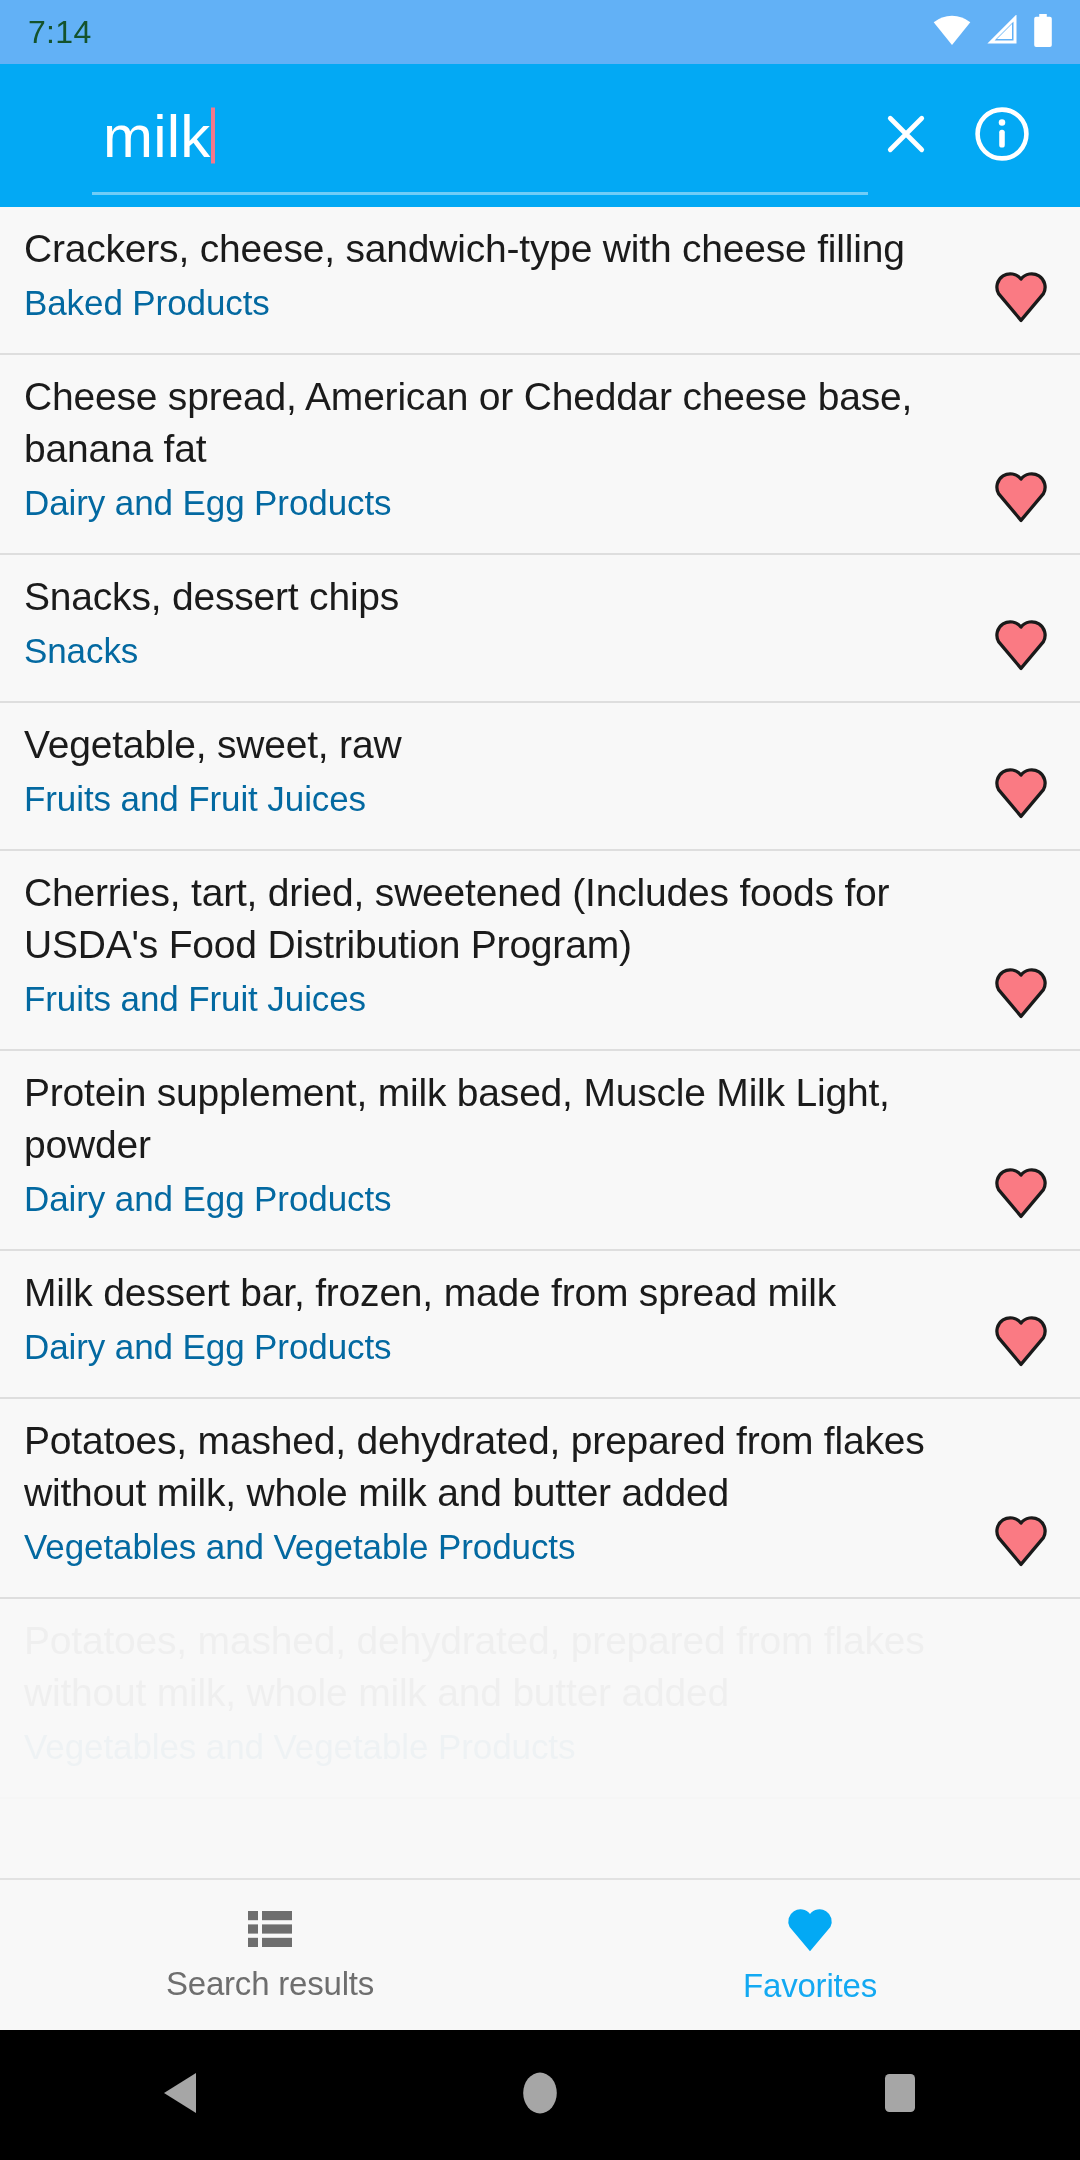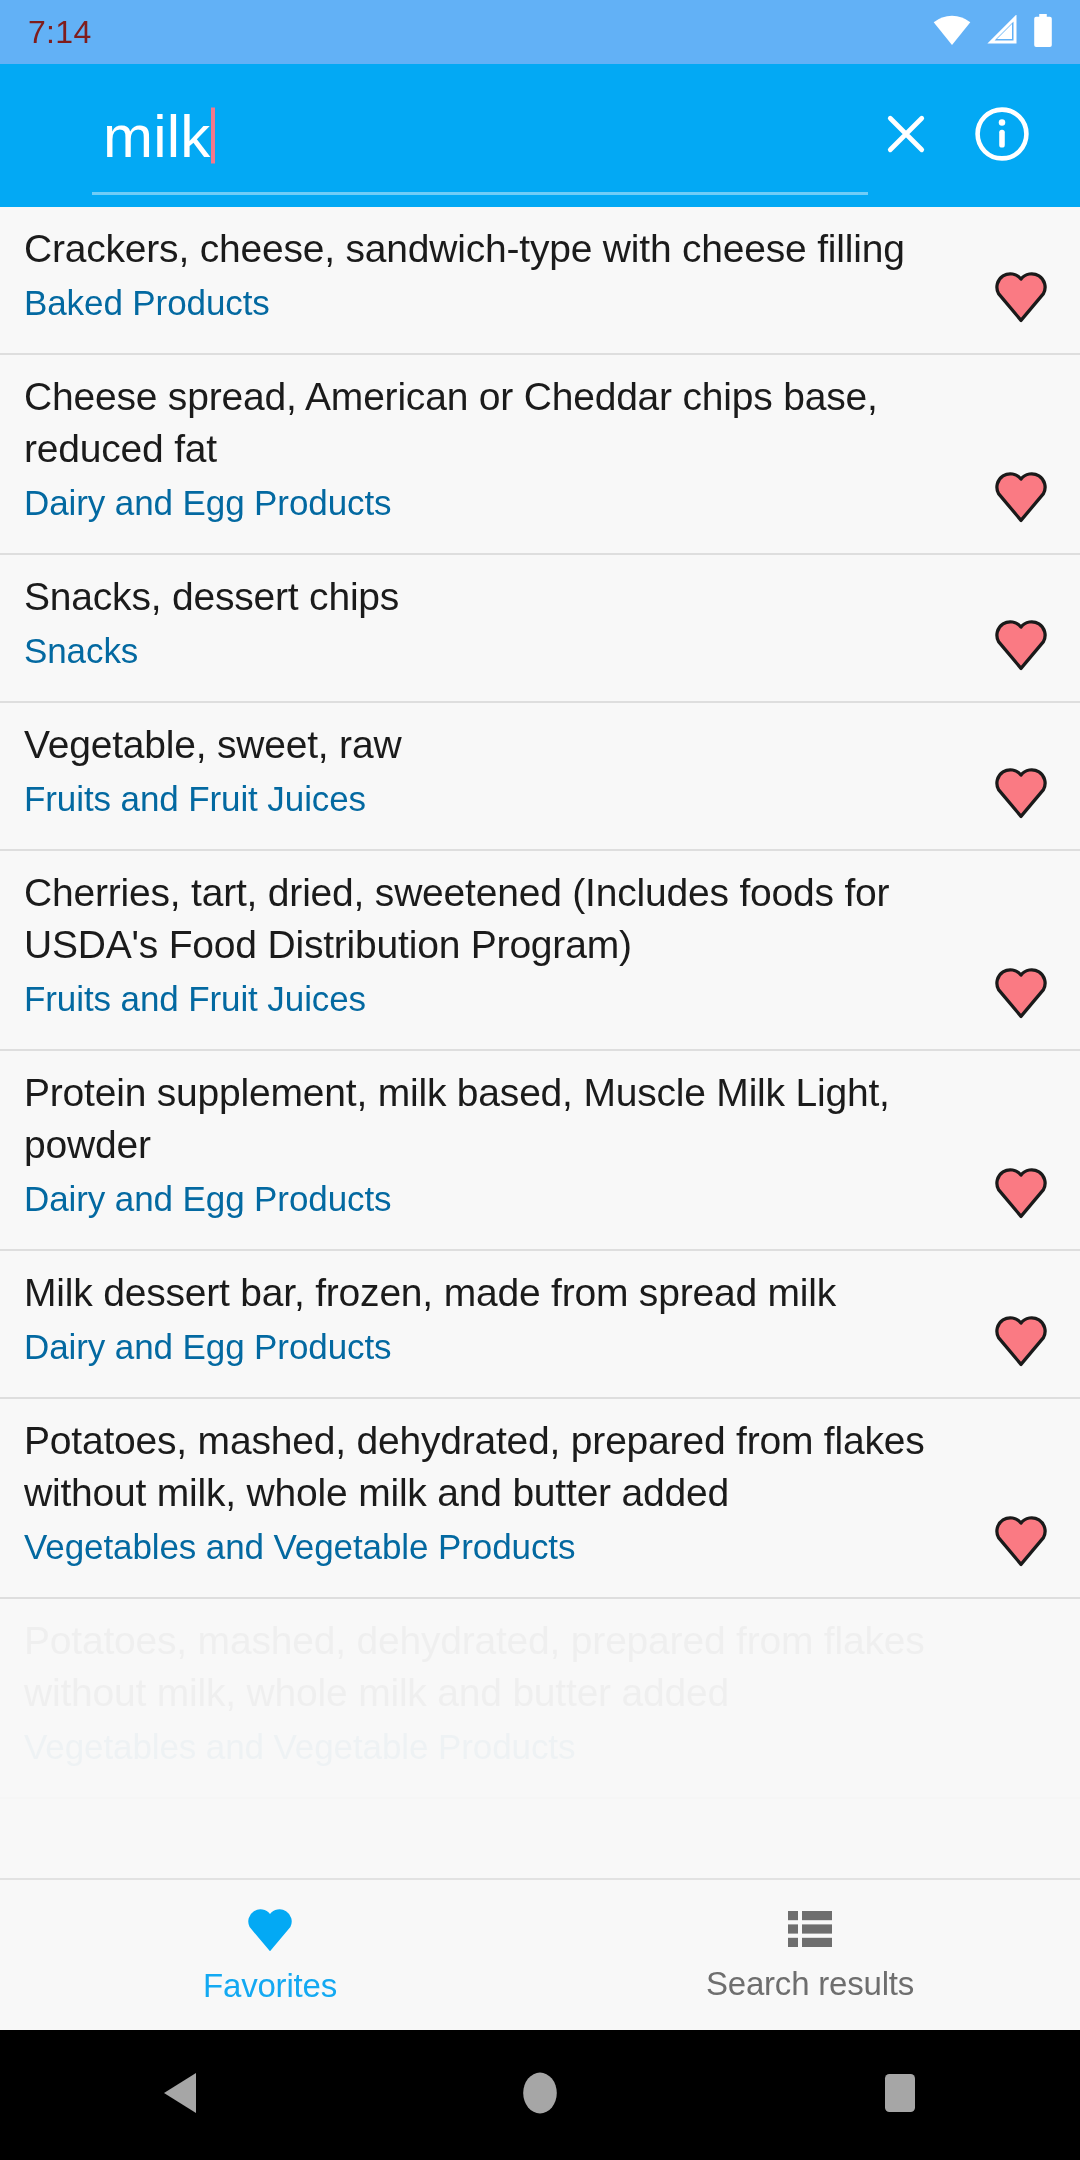--- a/index.html
+++ b/index.html
@@ -10,21 +10,21 @@
     overflow:hidden;
   }
   #screen { position:relative; width:1080px; height:2160px; background:#F8F8F8; }
 
   
   .statusbar {
     height:64px; background:#62B1F6;
     display:flex; align-items:center; justify-content:space-between;
     padding:0 26px 0 28px;
   }
-  .clock { color:#7f1d1d; font-size:32px; letter-spacing:.3px; }
+  .clock { color:#14532d; font-size:32px; letter-spacing:.3px; }
   .sysicons { display:flex; align-items:center; gap:14px; }
 
   
   .appbar {
     height:143px; background:#03A9F4; position:relative;
     display:flex; align-items:center; padding:0 30px 0 0;
   }
   .searchwrap { flex:1; position:relative; height:100%; }
   .searchtext {
     position:absolute; left:103px; top:50%; transform:translateY(-50%);
@@ -146,21 +146,21 @@
           <div class="row-sub">Baked Products</div>
         </div>
         <div class="heart-cell">
           <span><svg width="58" height="54" viewBox="0 0 24 22">
               <path d="M12 21.1 2.7 10.0A5.55 5.55 0 0 1 12 4.0 5.55 5.55 0 0 1 21.3 10.0Z" fill="#FA7A83" stroke="#1A1A1A" stroke-width="1.35" stroke-linejoin="round"></path>
             </svg></span>
         </div>
       </div>
       <div class="row">
         <div class="row-texts">
-          <div class="row-title">Cheese spread, American or Cheddar chips base, reduced fat</div>
+          <div class="row-title">Cheese spread, American or Cheddar cheese base, banana fat</div>
           <div class="row-sub">Dairy and Egg Products</div>
         </div>
         <div class="heart-cell">
           <span><svg width="58" height="54" viewBox="0 0 24 22">
               <path d="M12 21.1 2.7 10.0A5.55 5.55 0 0 1 12 4.0 5.55 5.55 0 0 1 21.3 10.0Z" fill="#FA7A83" stroke="#1A1A1A" stroke-width="1.35" stroke-linejoin="round"></path>
             </svg></span>
         </div>
       </div>
       <div class="row">
         <div class="row-texts">
@@ -232,41 +232,41 @@
 
   <div class="row ghost-row">
     <div class="row-texts">
       <div class="row-title">Potatoes, mashed, dehydrated, prepared from flakes without milk, whole milk and butter added</div>
       <div class="row-sub">Vegetables and Vegetable Products</div>
     </div>
     <div class="heart-cell"></div>
   </div>
 
   <div class="bottomnav">
-    <div class="navitem">
-      <span>
-        <svg width="52" height="48" viewBox="0 0 24 22">
-          <path fill="#03A9F4" d="M12 21.3 2.6 10.1A5.6 5.6 0 0 1 12 4.1 5.6 5.6 0 0 1 21.4 10.1Z"></path>
-        </svg>
-      </span>
-      <span class="navlabel active">Favorites</span>
-    </div>
     <div class="navitem">
       <span>
         <svg width="48" height="44" viewBox="0 0 24 22">
           <rect x="1" y="2" width="5" height="4.6" fill="#6E6E6E"></rect>
           <rect x="8" y="2" width="15" height="4.6" fill="#6E6E6E"></rect>
           <rect x="1" y="8.7" width="5" height="4.6" fill="#6E6E6E"></rect>
           <rect x="8" y="8.7" width="15" height="4.6" fill="#6E6E6E"></rect>
           <rect x="1" y="15.4" width="5" height="4.6" fill="#6E6E6E"></rect>
           <rect x="8" y="15.4" width="15" height="4.6" fill="#6E6E6E"></rect>
         </svg>
       </span>
       <span class="navlabel inactive">Search results</span>
     </div>
+    <div class="navitem">
+      <span>
+        <svg width="52" height="48" viewBox="0 0 24 22">
+          <path fill="#03A9F4" d="M12 21.3 2.6 10.1A5.6 5.6 0 0 1 12 4.1 5.6 5.6 0 0 1 21.4 10.1Z"></path>
+        </svg>
+      </span>
+      <span class="navlabel active">Favorites</span>
+    </div>
   </div>
 
   <div class="androidnav">
     <div class="navbtn">
       <span>
         <svg width="40" height="44" viewBox="0 0 20 22">
             <path fill="#A6A6A6" d="M18 1 18 21 2 11Z"></path>
           </svg>
       </span>
     </div>

